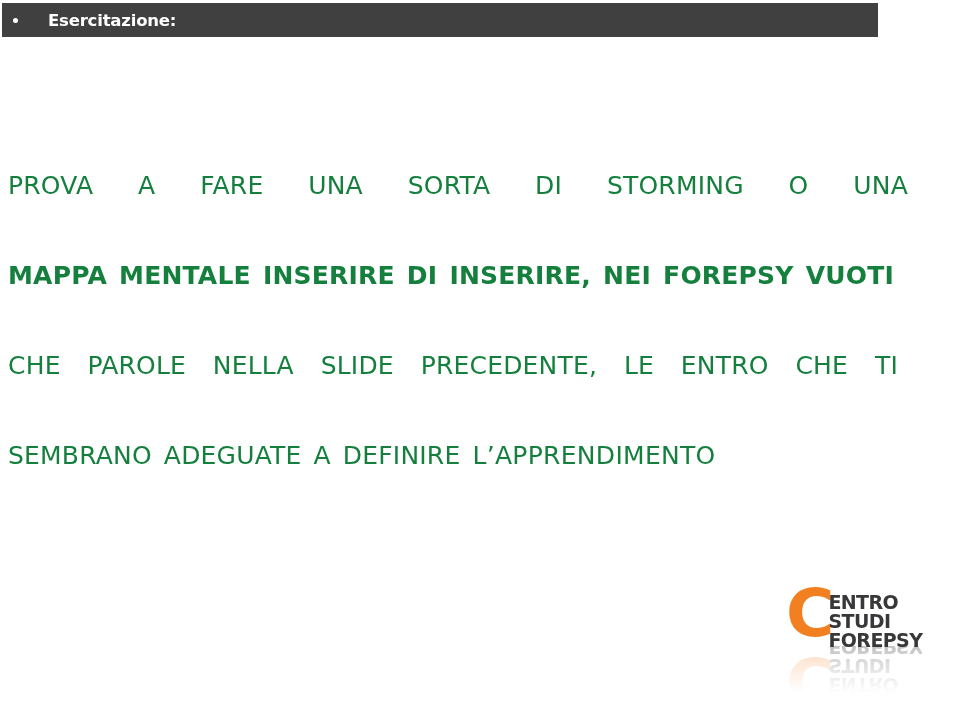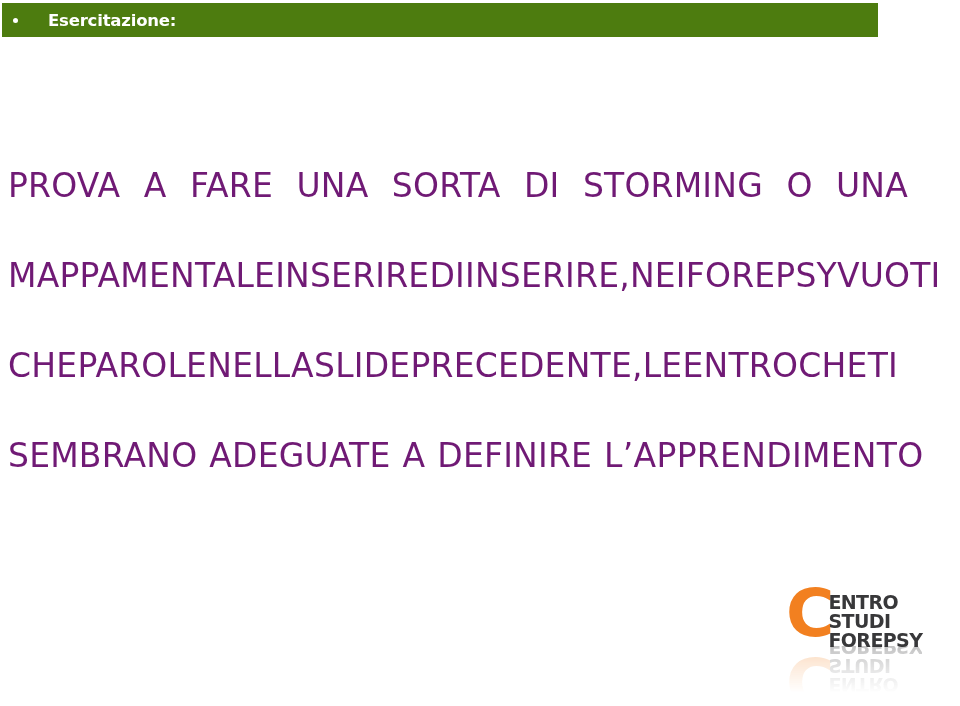--- a/index.html
+++ b/index.html
@@ -16,21 +16,21 @@
     font-family: "DejaVu Sans", sans-serif;
   }
 
   
   .title-bar {
     position: absolute;
     left: 2px;
     top: 3px;
     width: 876px;
     height: 34px;
-    background: #4d7c0f;
+    background: #404040;
     display: flex;
     align-items: center;
   }
 
   .title-bullet {
     width: 5px;
     height: 5px;
     border-radius: 50%;
     background: #ffffff;
     margin-left: 11px;
@@ -49,46 +49,46 @@
 
   
   .body-block {
     position: absolute;
     left: 8px;
     top: 160px;
     width: 900px;
   }
 
   .body-line {
-    color: #701a75;
-    font-family: "DejaVu Sans", sans-serif;
-    font-size: 33px;
+    color: #15803d;
+    font-family: "DejaVu Sans", sans-serif;
+    font-size: 25px;
     font-weight: 400;
     letter-spacing: 0.2px;
     height: 90px;
     line-height: 52px;
     display: flex;
     white-space: nowrap;
   }
 
   
   .body-line.justify {
     justify-content: space-between;
   }
   .body-line.flow {
-    justify-content: space-between;
+    justify-content: flex-start;
   }
   .body-line.flow .w { margin-right: 12px; }
 
   .w { display: inline-block; }
   .w.bold { font-weight: normal; letter-spacing: 0.3px; }
 
   
   .line-1 { width: 900px; }
-  .line-2 { width: 886px; }
+  .line-2 { width: 886px; font-weight: bold; }
   .line-3 { width: 890px; }
   .line-4 { width: 760px; }
 
   
   .logo {
     position: absolute;
     left: 786px;
     top: 584px;
     width: 168px;
     height: 122px;

